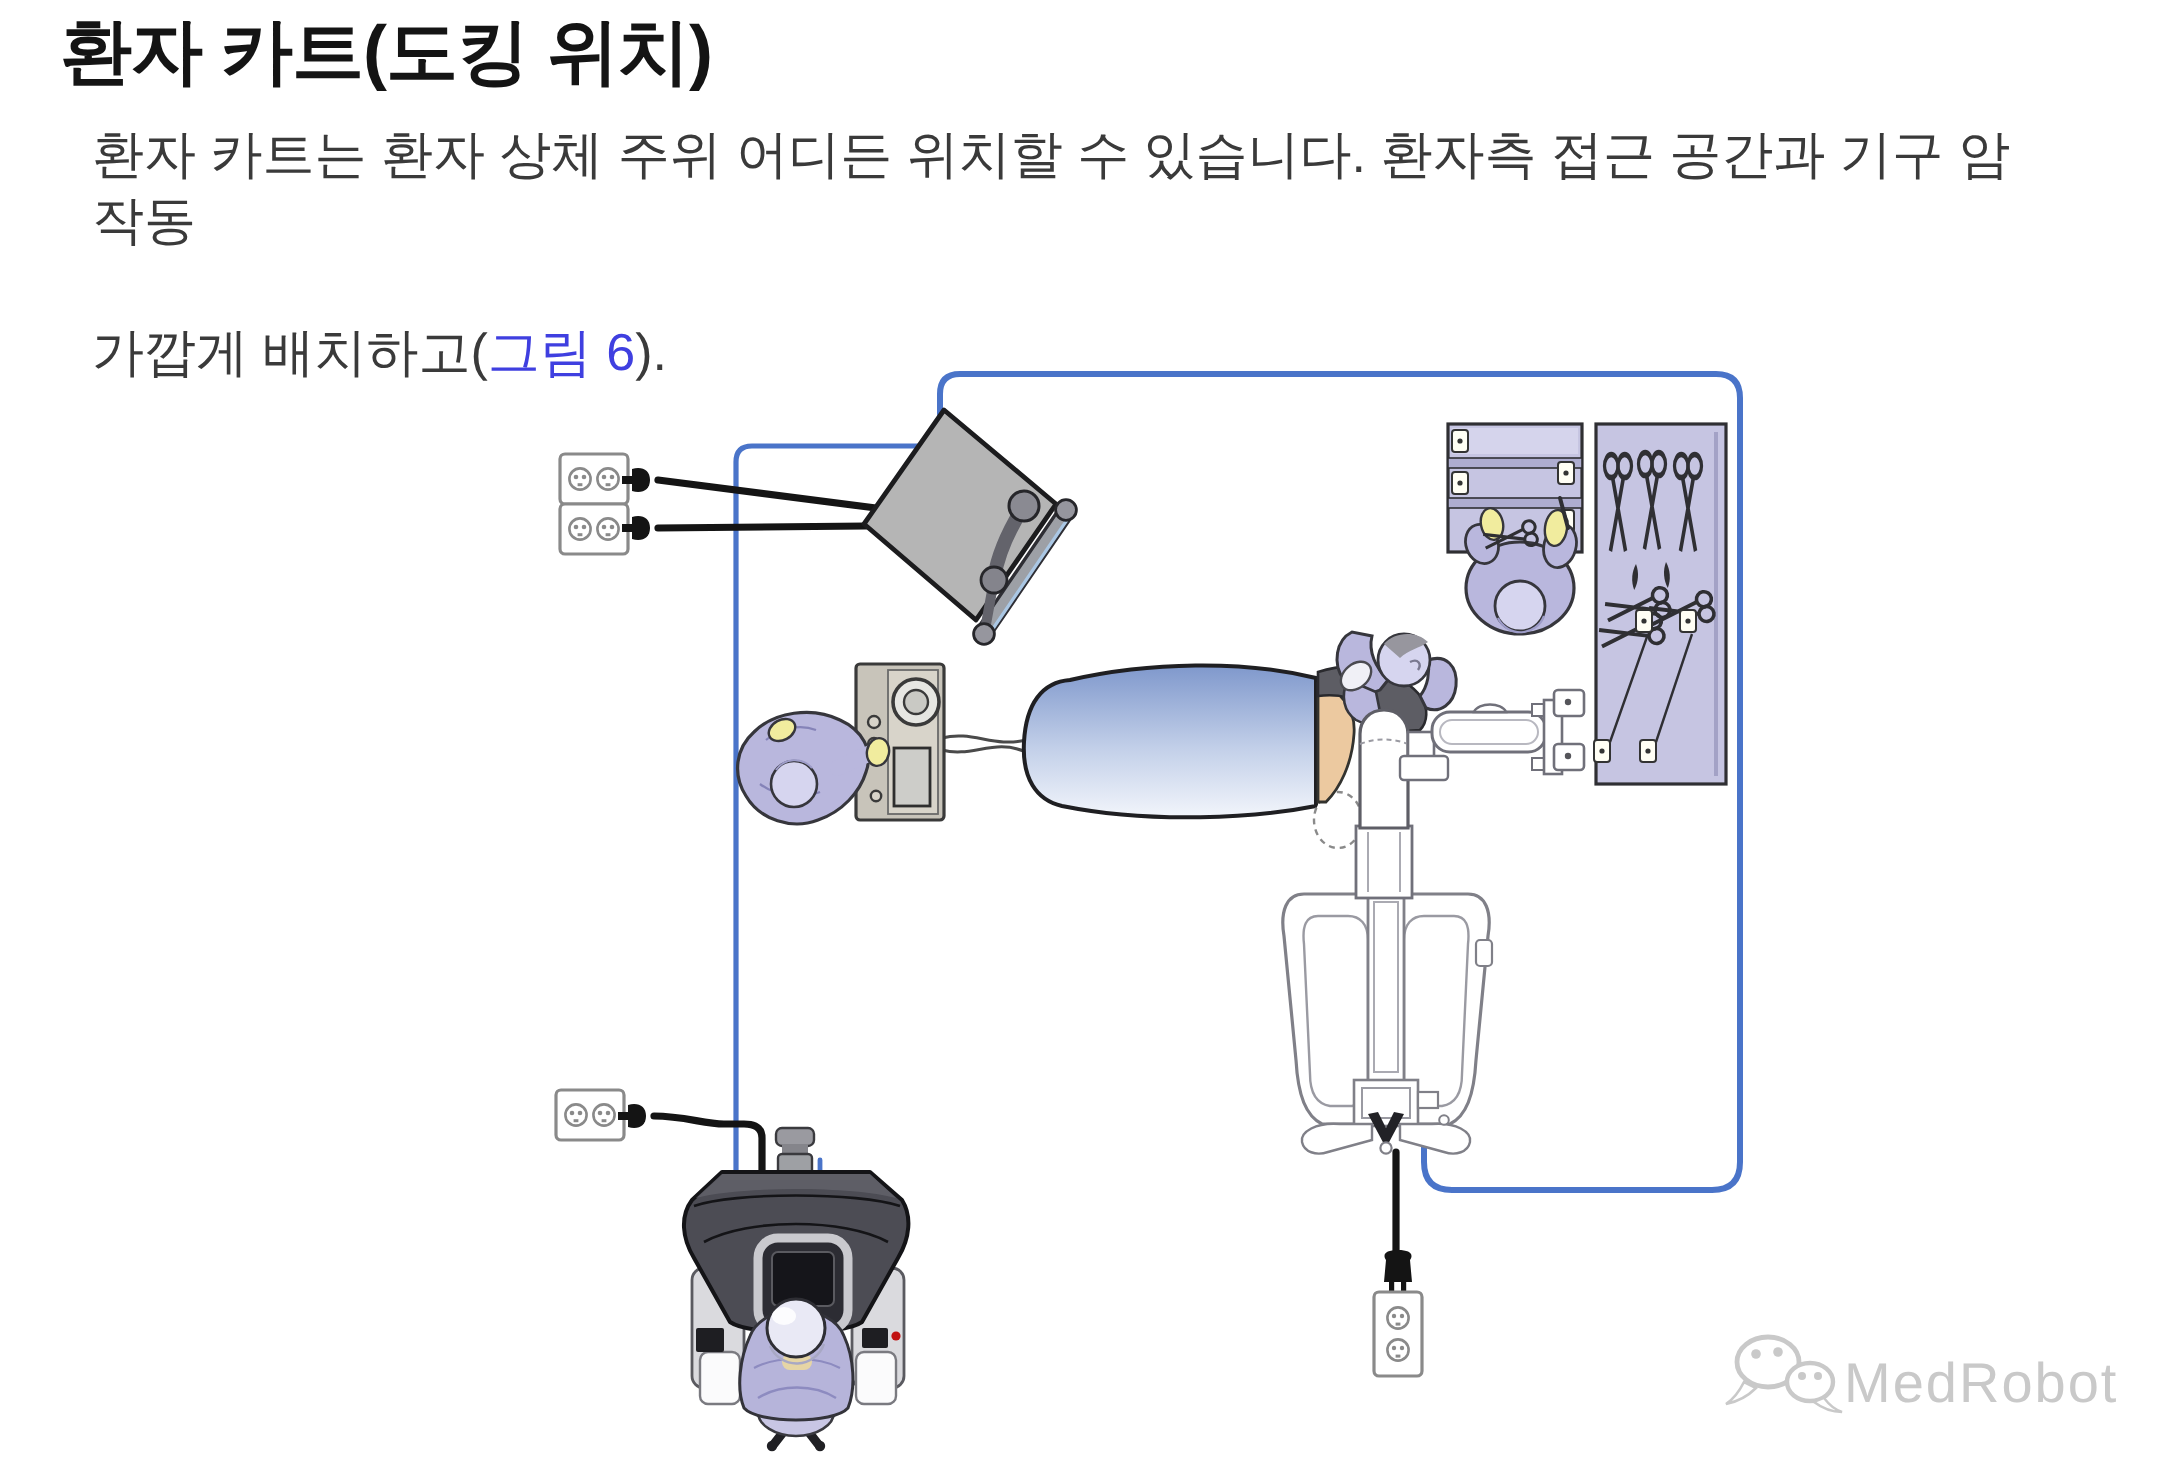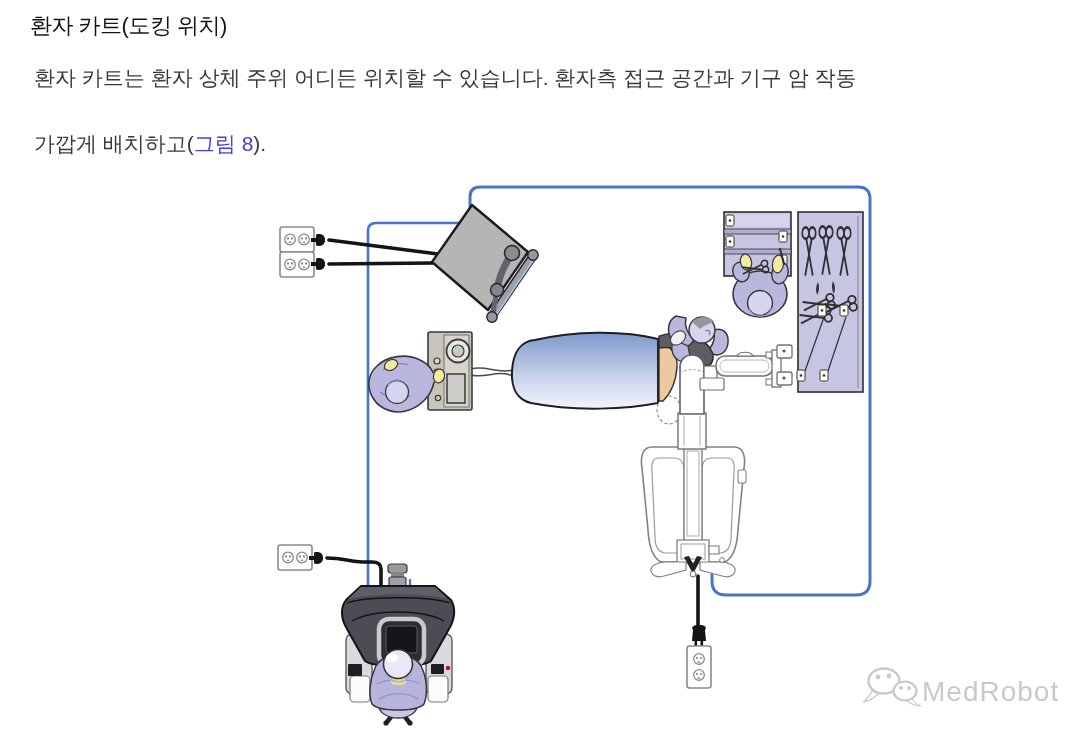--- a/index.html
+++ b/index.html
@@ -1,31 +1,31 @@
 <!DOCTYPE html>
 <html><head>
 <meta charset="utf-8">
 <style>
   html,body{margin:0;padding:0;background:#ffffff;}
   body{width:1080px;height:733px;position:relative;overflow:hidden;
        font-family:"Liberation Sans","DejaVu Sans",sans-serif;}
   .text-block{position:absolute;left:30px;top:8px;width:1022px;}
-  h1.title{margin:0 0 17px 0;font-size:22px;line-height:36px;font-weight:400;
+  h1.title{margin:0 0 17px 0;font-size:36px;line-height:36px;font-weight:700;
            color:#141414;letter-spacing:-0.5px;}
-  p.body-par{margin:4px;font-size:21px;line-height:33px;color:#3a3a3a;font-weight:400;}
+  p.body-par{margin:16px;font-size:26px;line-height:33px;color:#3a3a3a;font-weight:400;}
   a.figlink{color:#3f3fe0;text-decoration:none;cursor:pointer;}
   svg.figure{position:absolute;left:0;top:170px;}
   .wm-text{font-size:28px;letter-spacing:1px;fill:#c9c9c9;}
 </style>
 </head>
 <body>
 
 <div class="text-block">
   <h1 class="title">환자 카트(도킹 위치)</h1>
-  <p class="body-par"><span>환자 카트는 환자 상체 주위 어디든 위치할 수 있습니다. 환자측 접근 공간과 기구 암 작동</span><br><br><span>가깝게 배치하고(</span><a href="#" class="figlink">그림 8</a><span>).</span></p>
+  <p class="body-par"><span>환자 카트는 환자 상체 주위 어디든 위치할 수 있습니다. 환자측 접근 공간과 기구 암 작동</span><br><br><span>가깝게 배치하고(</span><a href="#" class="figlink">그림 6</a><span>).</span></p>
 </div>
 
 <svg class="figure" width="1080" height="563" viewBox="0 170 1080 563">
   <defs>
     <linearGradient id="drapeGrad" x1="0" y1="0" x2="0" y2="1">
       <stop offset="0" stop-color="#7f98cc"></stop>
       <stop offset="0.55" stop-color="#c3d0e9"></stop>
       <stop offset="1" stop-color="#f2f5fb"></stop>
     </linearGradient>
     <g id="outletH">

